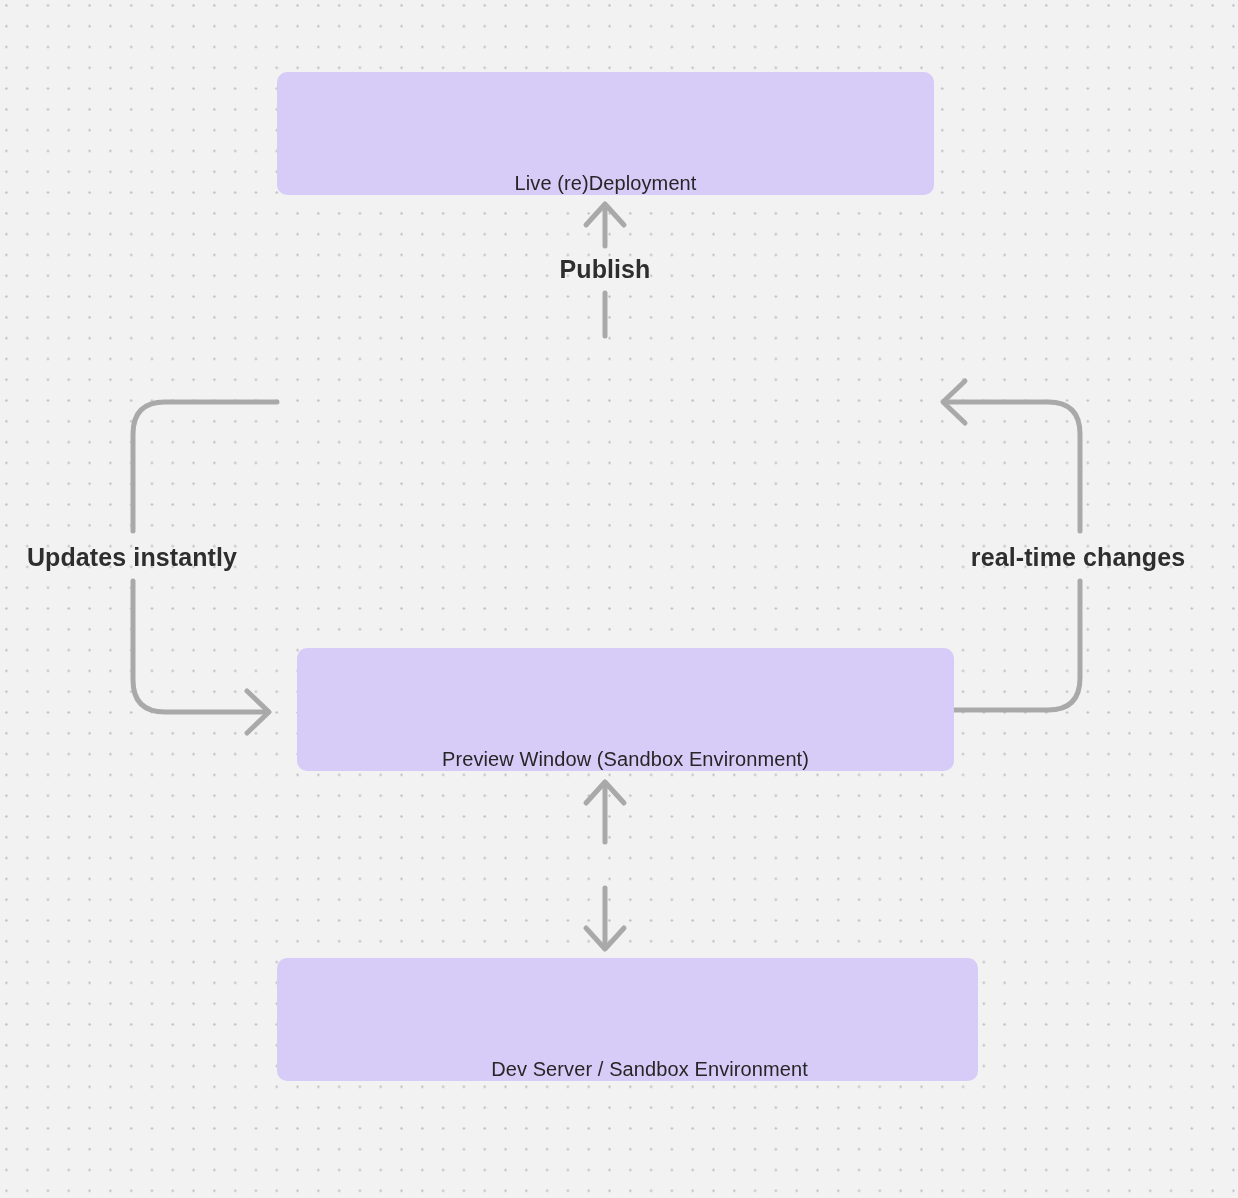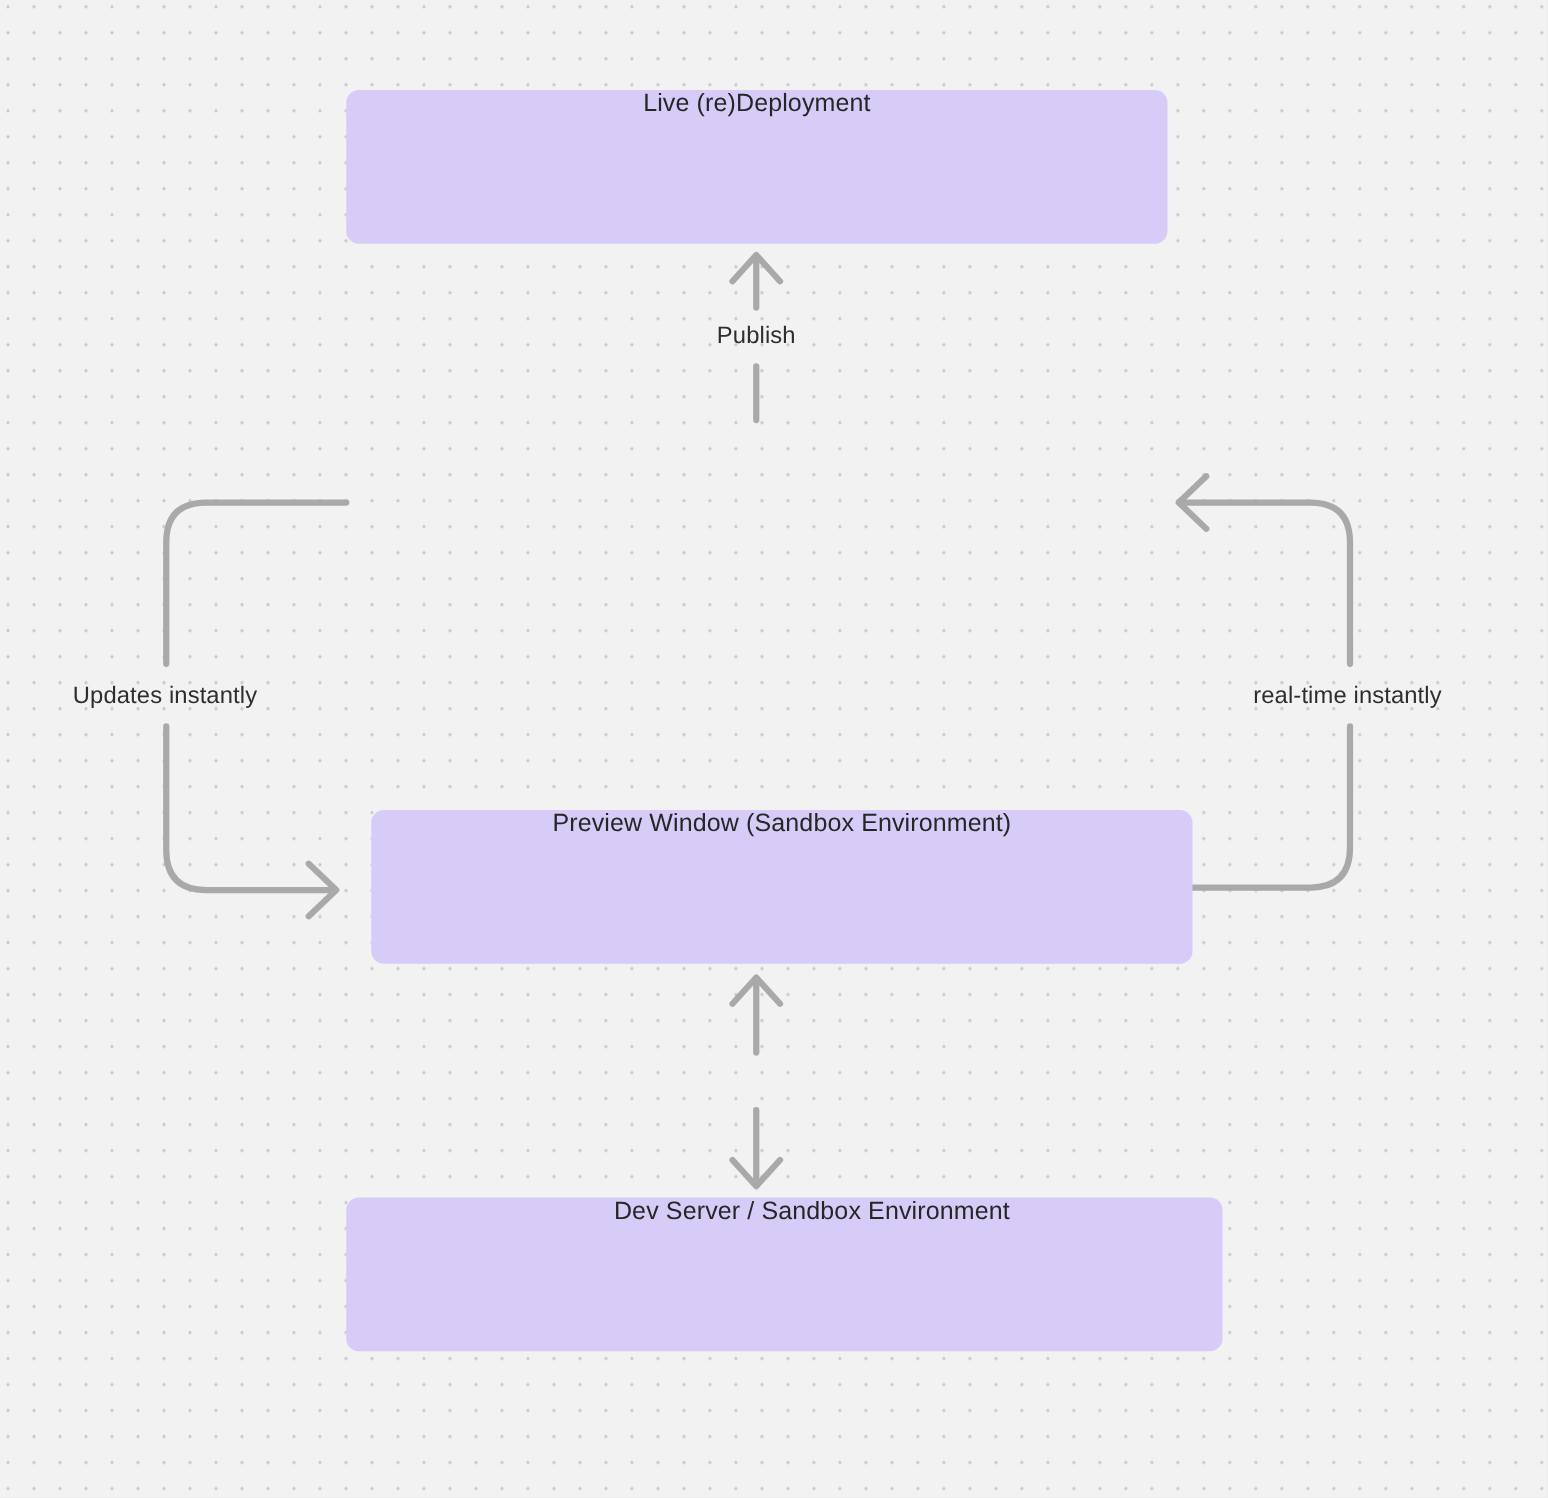--- a/index.html
+++ b/index.html
@@ -34,36 +34,37 @@
     stroke-linejoin: round;
   }
   .node {
     position: absolute;
     left: 277px;
     width: 657px;
     height: 123px;
     background: #d7ccf7;
     border-radius: 10px;
     display: flex;
-    align-items: flex-start;
+    align-items: flex-end;
     justify-content: center;
   }
   .node span {
     font-size: 20px;
     color: #262626;
     letter-spacing: 0.1px;
     text-align: center;
   }
   .edge-label {
     position: absolute;
     transform: translate(-50%, -50%);
-    font-size: 19px;
+    font-size: 25px;
     color: #2e2e2e;
     letter-spacing: 0.1px;
     white-space: nowrap;
+    font-weight: bold;
   }
   .node-1 { top: 72px; }
   .node-2 { top: 340px; }
   .node-3 { top: 648px; margin-left: 20px; }
   .node-4 { top: 958px; padding-left: 44px; }
   .label-publish  { left: 605px;  top: 269px; }
   .label-updates  { left: 132px;  top: 557px; }
   .label-feedback { left: 1078px; top: 557px; }
   .label-spunup   { left: 606px;  top: 866px; }
 </style>
@@ -108,15 +109,15 @@
   <div class="node node-3">
     <span>Preview Window (Sandbox Environment)</span>
   </div>
 
   <div class="node node-4">
     <span>Dev Server / Sandbox Environment</span>
   </div>
 
   <div class="edge-label label-publish">Publish</div>
   <div class="edge-label label-updates">Updates instantly</div>
-  <div class="edge-label label-feedback">real-time instantly</div>
+  <div class="edge-label label-feedback">real-time changes</div>
 
 </div>
 
 </body></html>

